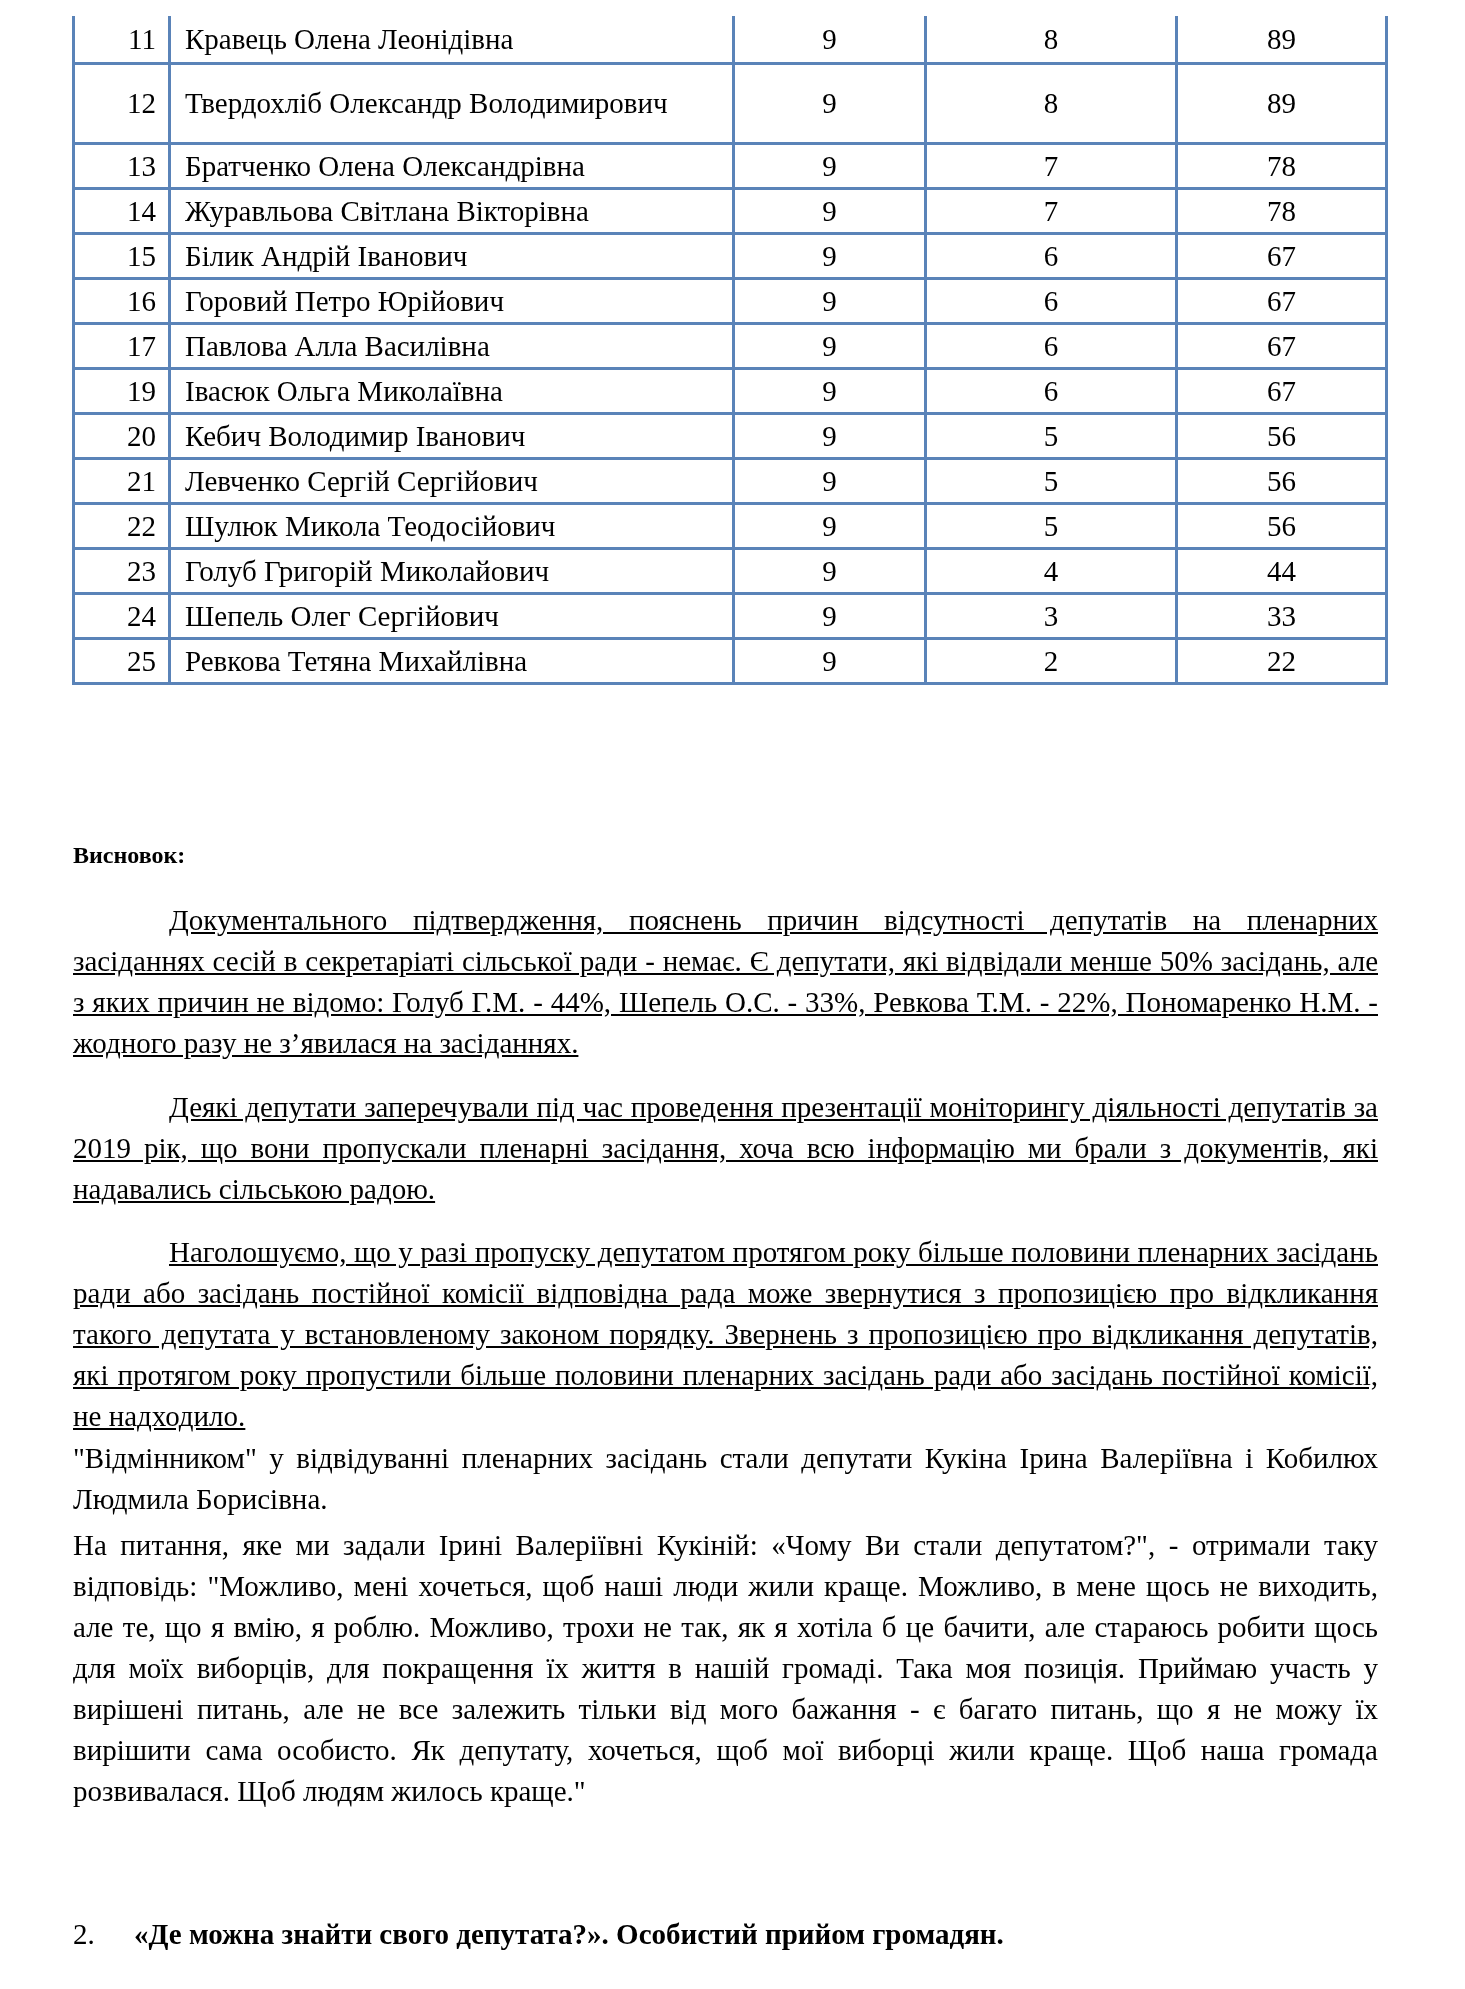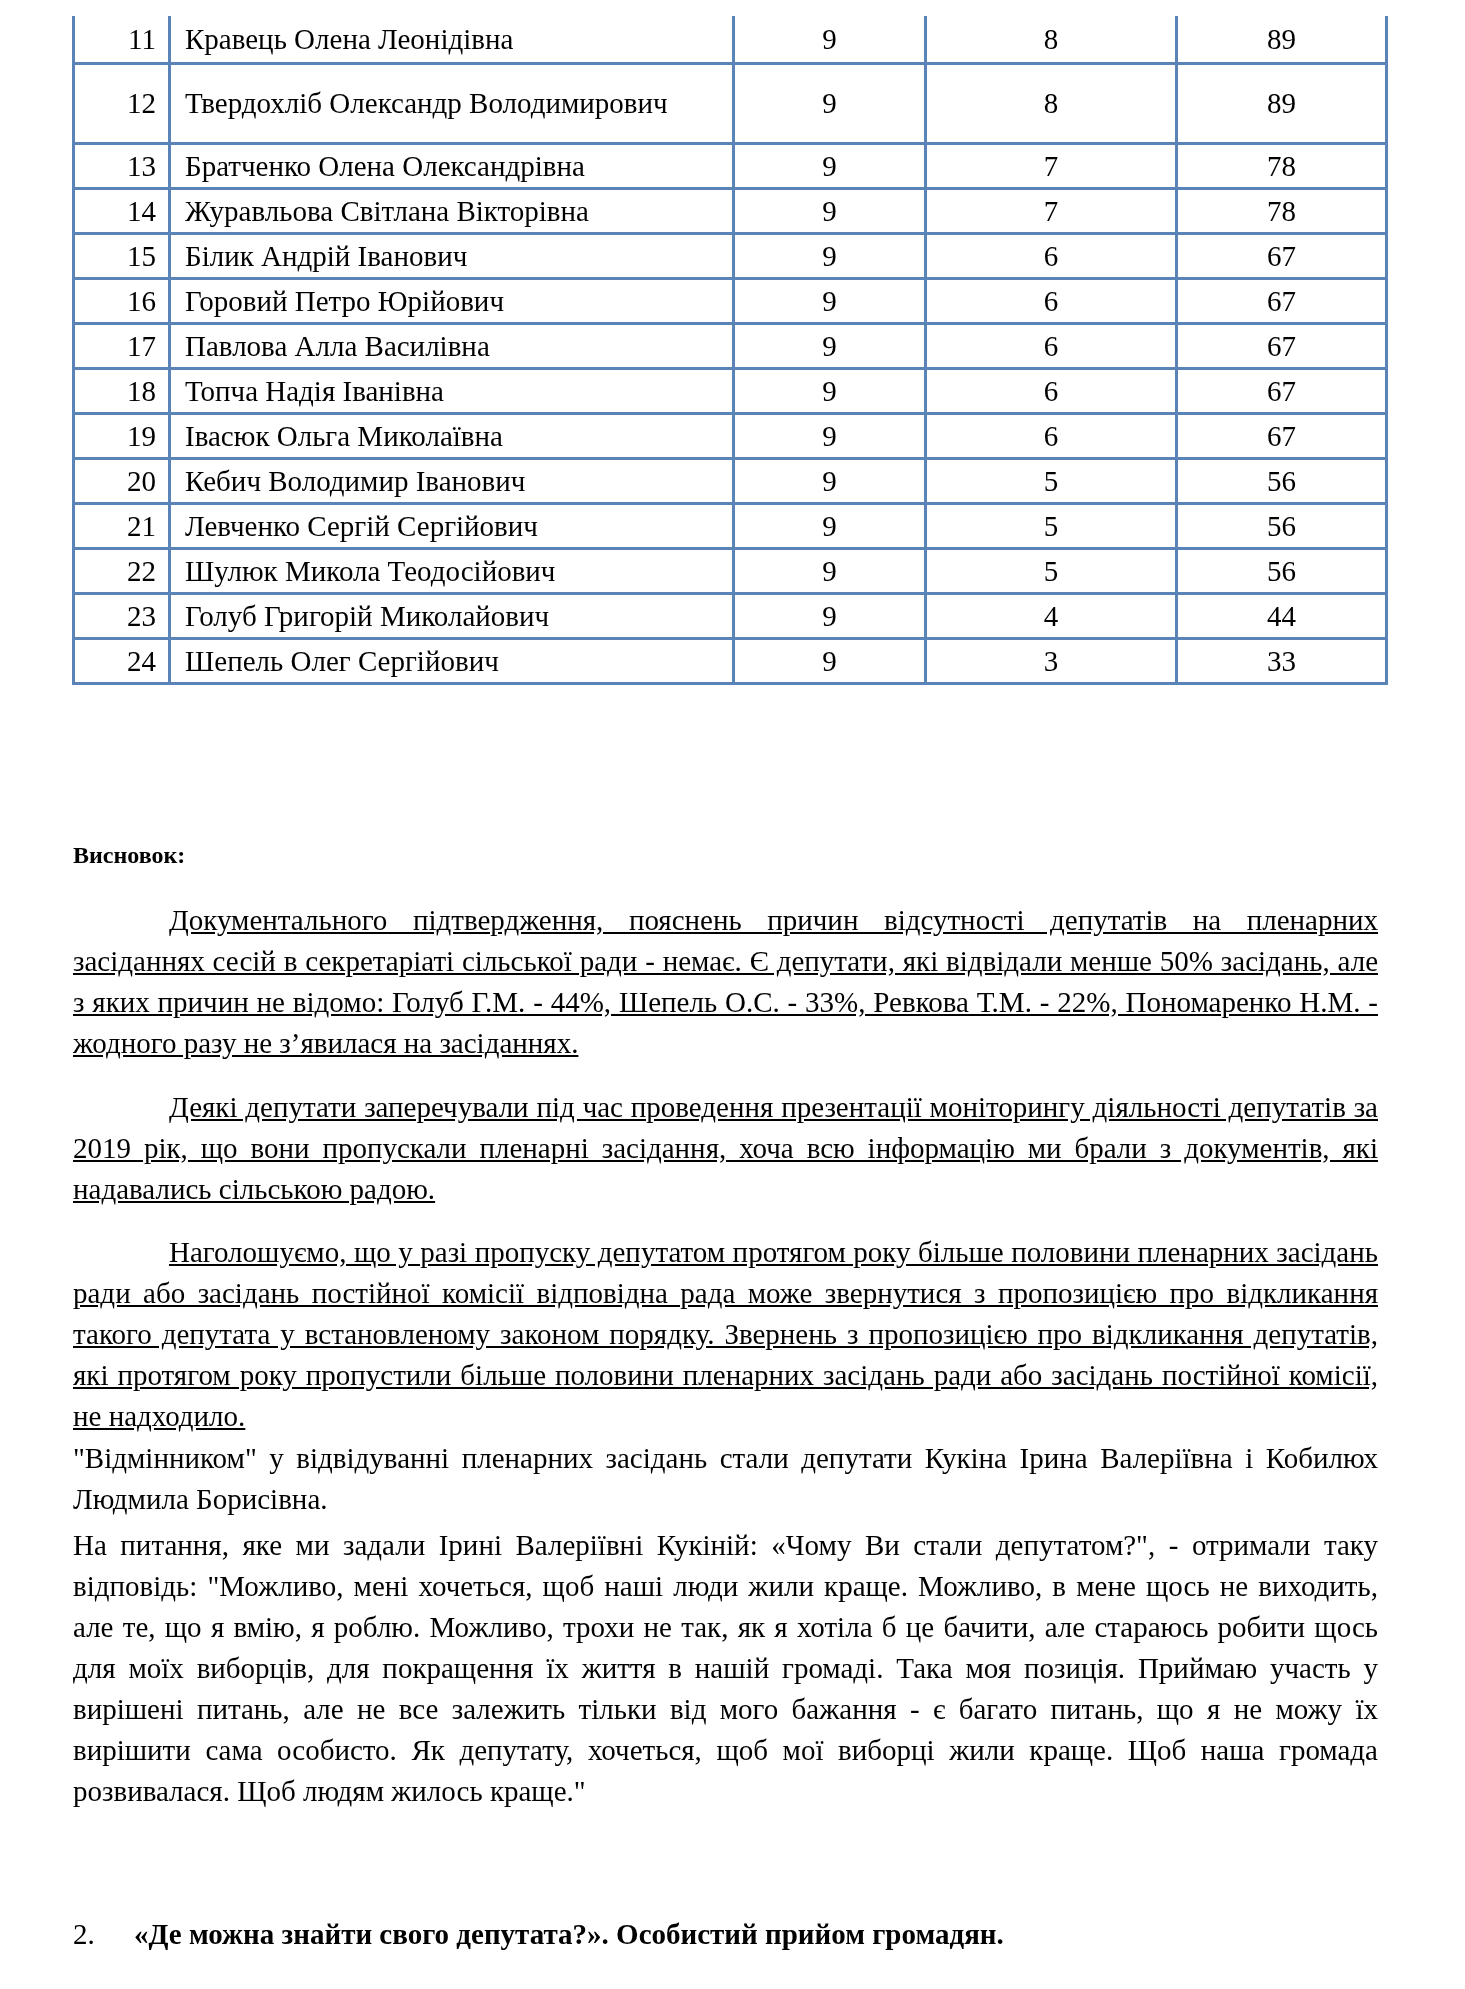--- a/index.html
+++ b/index.html
@@ -76,27 +76,20 @@
         <td class="c">67</td>
       </tr>
       <tr>
         <td class="num">17</td>
         <td class="name">Павлова Алла Василівна</td>
         <td class="c">9</td>
         <td class="c">6</td>
         <td class="c">67</td>
       </tr>
       <tr>
-        <td class="num">18</td>
-        <td class="name">Топча Надія Іванівна</td>
-        <td class="c">9</td>
-        <td class="c">6</td>
-        <td class="c">67</td>
-      </tr>
-      <tr>
         <td class="num">19</td>
         <td class="name">Івасюк  Ольга  Миколаївна</td>
         <td class="c">9</td>
         <td class="c">6</td>
         <td class="c">67</td>
       </tr>
       <tr>
         <td class="num">20</td>
         <td class="name">Кебич Володимир Іванович</td>
         <td class="c">9</td>
@@ -124,20 +117,27 @@
         <td class="c">4</td>
         <td class="c">44</td>
       </tr>
       <tr>
         <td class="num">24</td>
         <td class="name">Шепель Олег Сергійович</td>
         <td class="c">9</td>
         <td class="c">3</td>
         <td class="c">33</td>
       </tr>
+      <tr>
+        <td class="num">25</td>
+        <td class="name">Ревкова Тетяна Михайлівна</td>
+        <td class="c">9</td>
+        <td class="c">2</td>
+        <td class="c">22</td>
+      </tr>
     </tbody>
 </table>
 
 <div class="heading">Висновок:</div>
 
 <div class="para indent" style="top:900px;">Документального підтвердження, пояснень причин відсутності депутатів на пленарних засіданнях сесій в секретаріаті сільської ради  - немає. Є депутати, які відвідали менше 50% засідань, але з яких причин не відомо: Голуб Г.М. - 44%, Шепель О.С. - 33%, Ревкова Т.М. - 22%, Пономаренко Н.М. - жодного разу не з’явилася на засіданнях.</div>
 <div class="para indent" style="top:1087px;">Деякі депутати заперечували під час проведення презентації моніторингу діяльності депутатів за 2019 рік, що вони пропускали пленарні засідання, хоча всю інформацію ми брали з документів, які надавались сільською радою.</div>
 <div class="para indent" style="top:1232px;">Наголошуємо, що у разі пропуску депутатом протягом року більше половини пленарних засідань ради або засідань постійної комісії відповідна рада може звернутися з пропозицією про відкликання такого депутата у встановленому законом порядку. Звернень з пропозицією про відкликання депутатів, які  протягом року пропустили більше половини пленарних засідань ради або засідань постійної комісії, не надходило.</div>
 <div class="para" style="top:1438px;">"Відмінником" у відвідуванні пленарних засідань стали депутати Кукіна Ірина Валеріївна і Кобилюх Людмила Борисівна.</div>
 <div class="para" style="top:1525px;"><span class="u">На питання, яке ми задали Ірині Валеріївні Кукіній</span><span>: «Чому Ви стали депутатом?", - </span><span class="u">отримали таку відповідь</span><span>: "Можливо, мені хочеться, щоб наші люди жили краще. Можливо, в мене щось не виходить, але те, що я вмію, я роблю. Можливо, трохи не так, як я хотіла б це бачити, але стараюсь робити щось для моїх виборців, для покращення їх життя в нашій громаді. Така моя позиція. Приймаю участь у вирішені питань, але не все залежить тільки від мого бажання - є багато питань, що я не можу їх вирішити сама особисто. Як депутату, хочеться, щоб мої виборці жили краще. Щоб наша громада розвивалася. Щоб людям жилось краще."</span></div>

